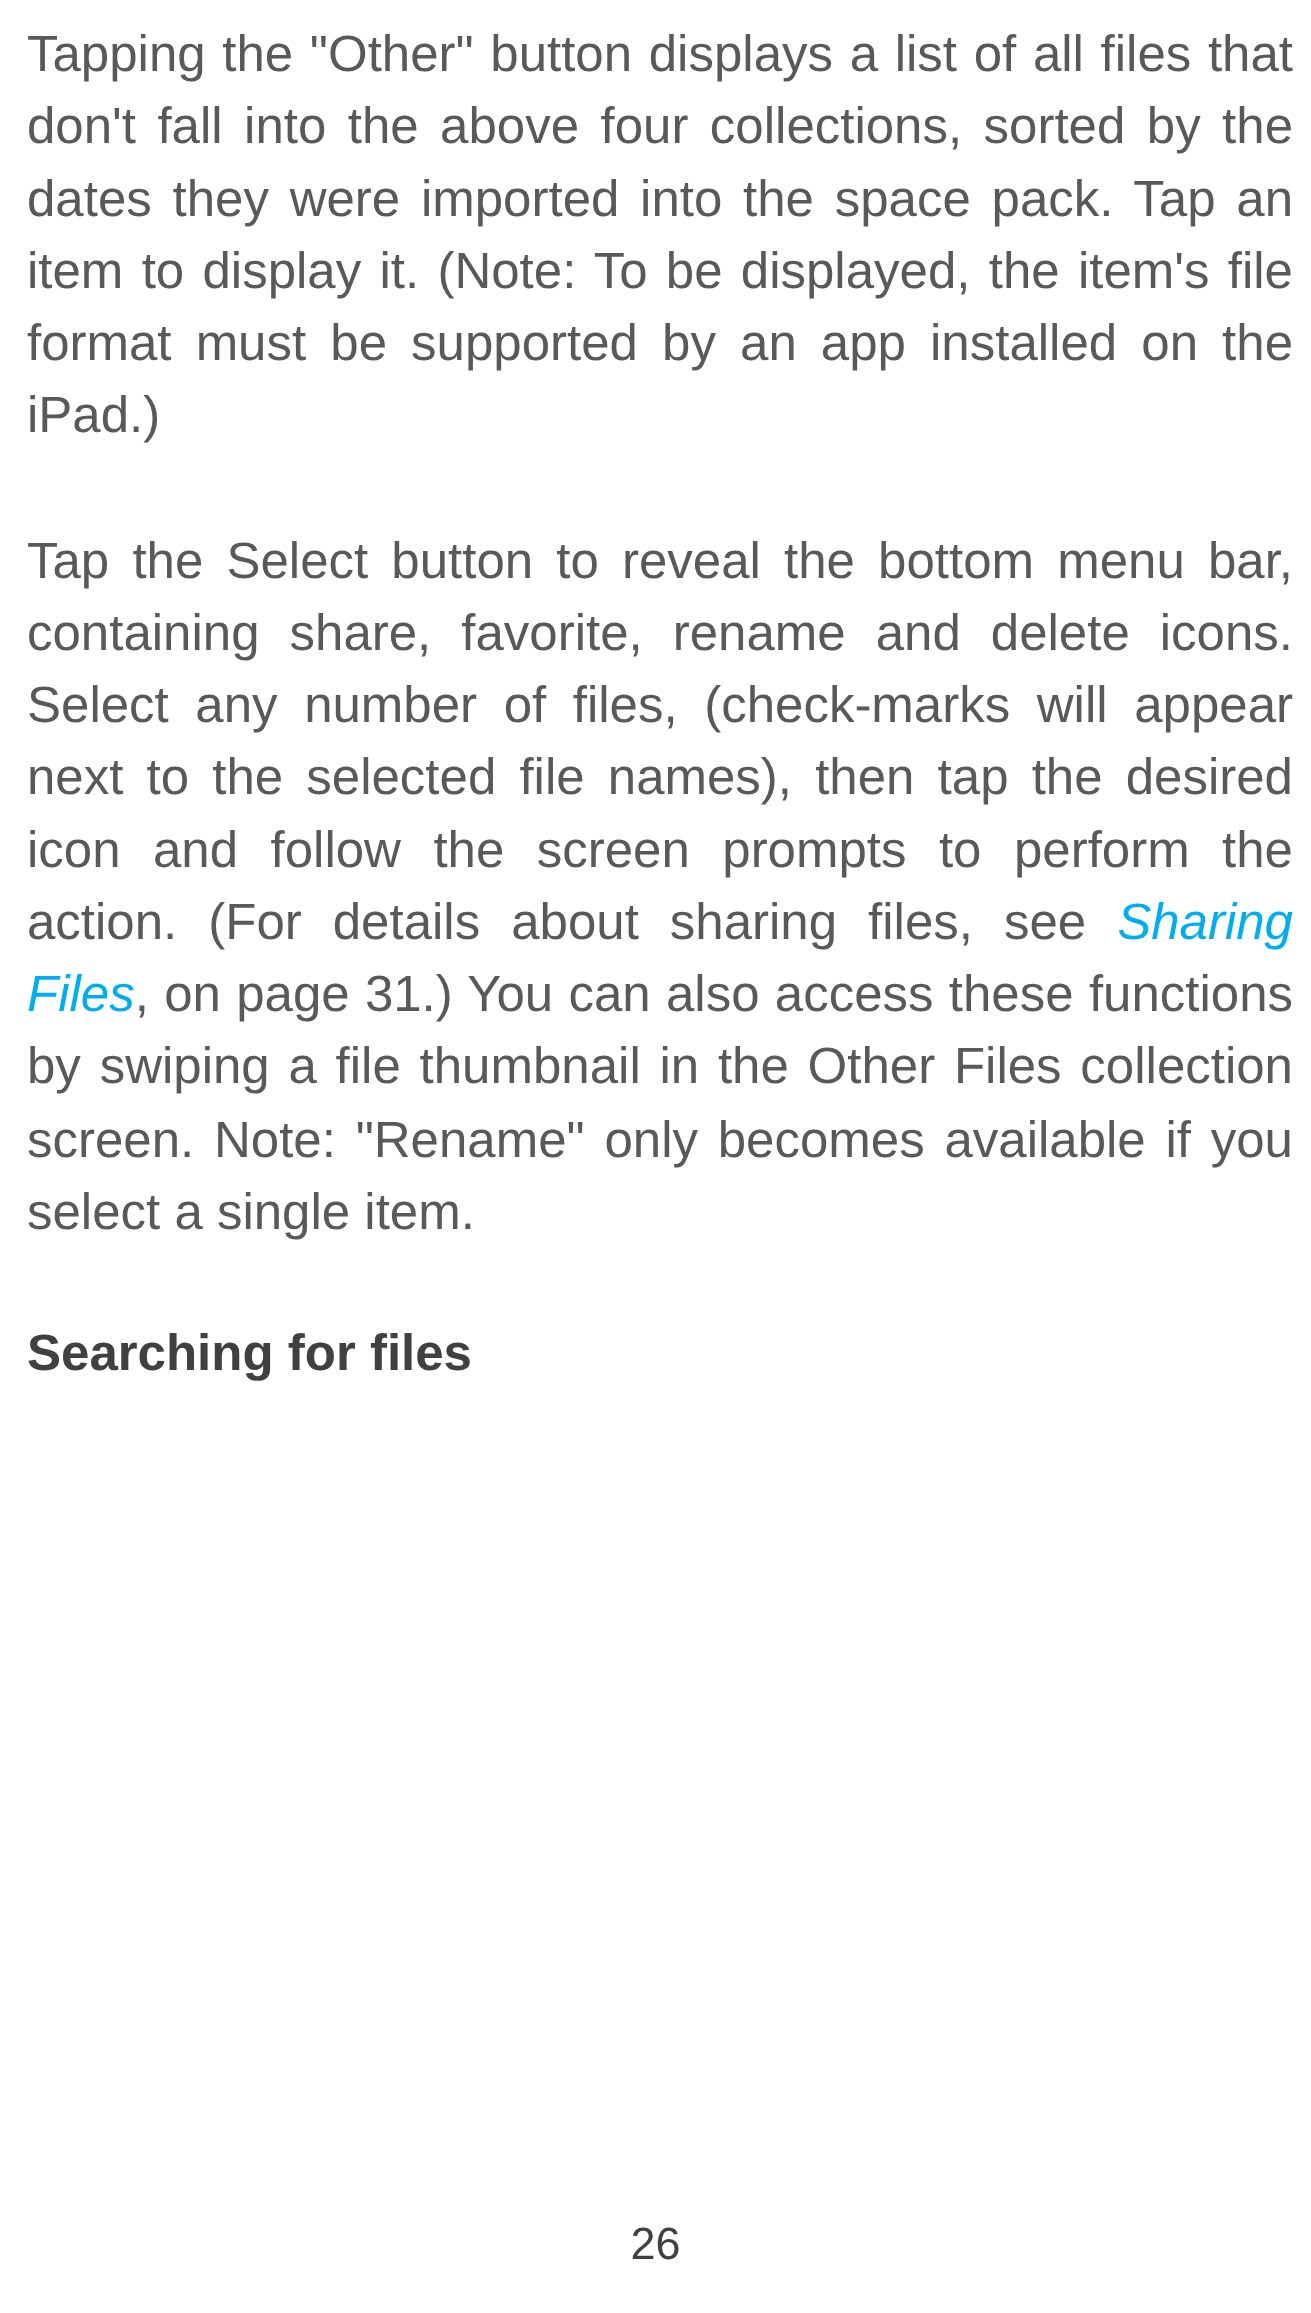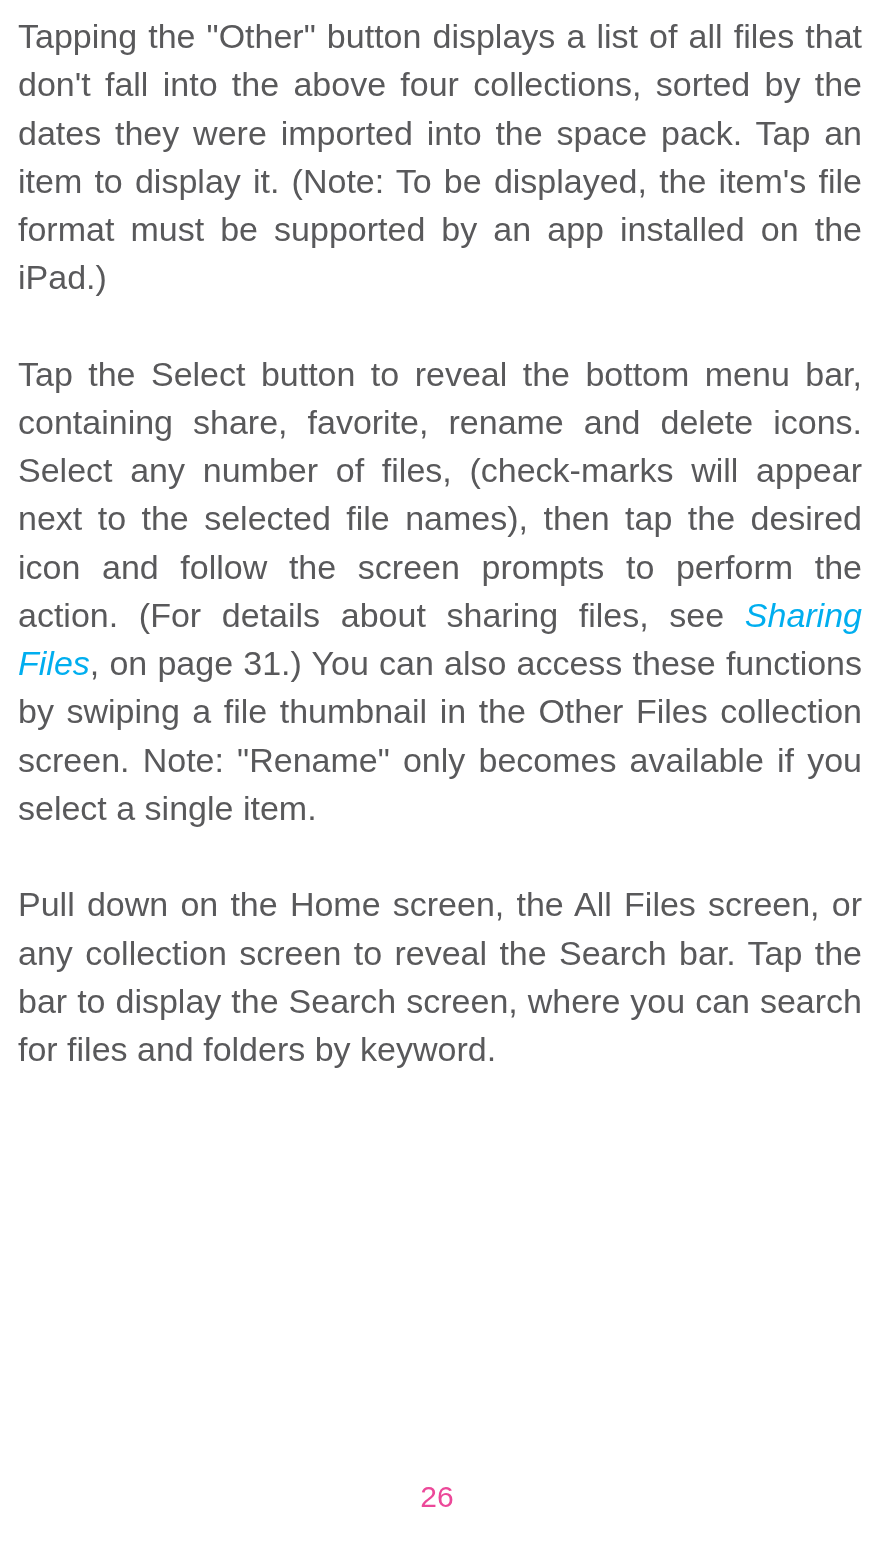--- a/index.html
+++ b/index.html
@@ -37,38 +37,38 @@
       color: #00aeef;
       font-style: italic;
     }
     .page-number {
       position: absolute;
       bottom: 28px;
       left: 0;
       width: 100%;
       text-align: center;
       font-size: 30px;
-      color: #ec4899;
+      color: #404040;
       font-weight: 400;
     }
   </style>
 </head>
 <body>
 
 <div>
 
 
   <p class="body-text">Tapping the "Other" button displays a list of all files that don't fall into the above four collections, sorted by the dates they were imported into the space pack. Tap an item to display it. (Note: To be displayed, the item's file format must be supported by an app installed on the iPad.)</p>
 
   <div class="section-gap"></div>
 
   <p class="body-text">
     <span>Tap the Select button to reveal the bottom menu bar, containing share, favorite, rename and delete icons. Select any number of files, (check-marks will appear next to the selected file names), then tap the desired icon and follow the screen prompts to perform the action. (For details about sharing files, see </span><span class="link">Sharing Files</span><span>, on page 31.) You can also access these functions by swiping a file thumbnail in the Other Files collection screen. Note: "Rename" only becomes available if you select a single item.</span>
   </p>
 
   <div class="section-gap"></div>
 
+  <div class="heading">Searching for files</div>
 
-  <p class="body-text">Pull down on the Home screen, the All Files screen, or any collection screen to reveal the Search bar. Tap the bar to display the Search screen, where you can search for files and folders by keyword.</p>
 
 </div>
 
 <div class="page-number">26</div>
 
 </body></html>

